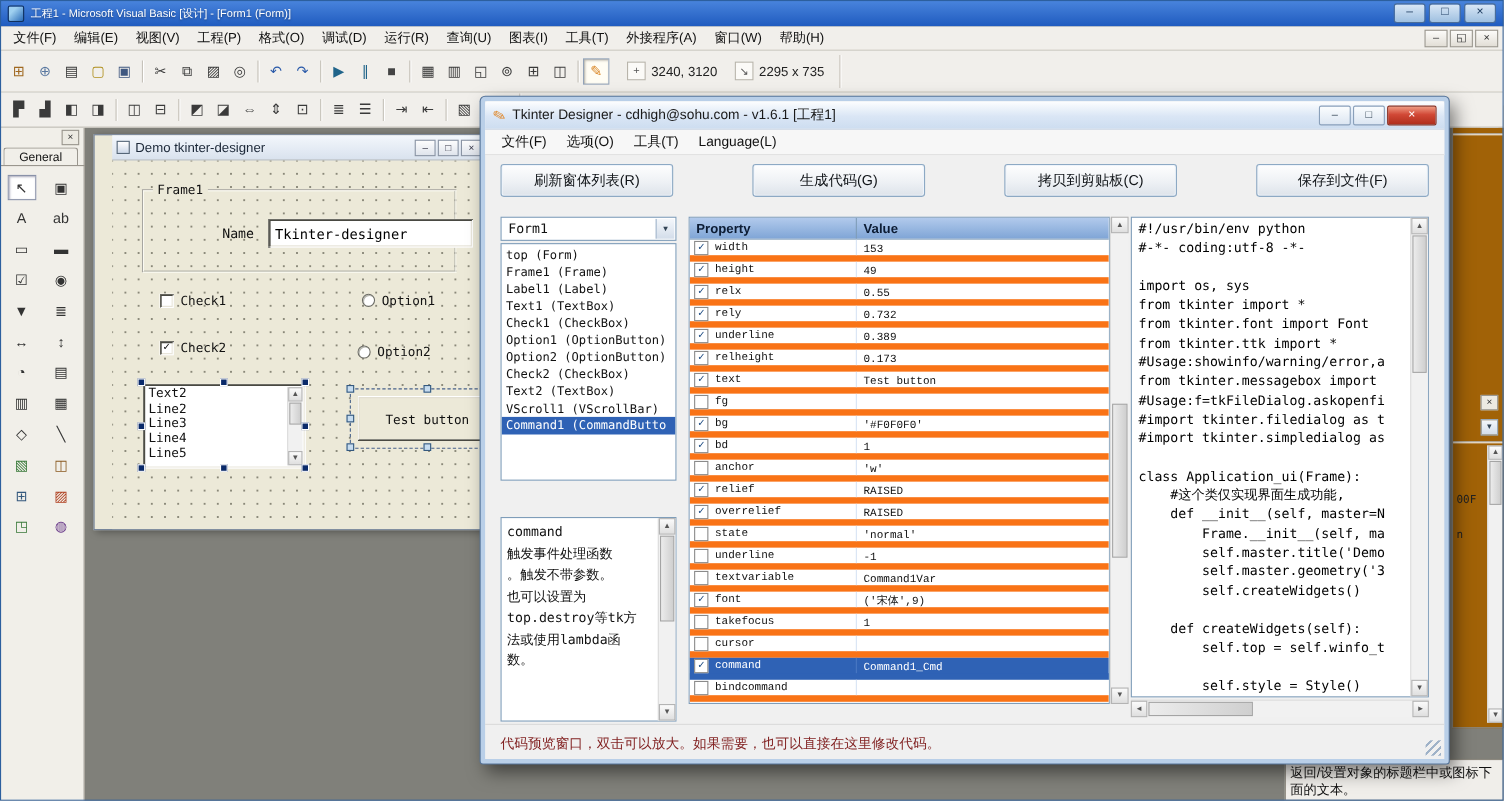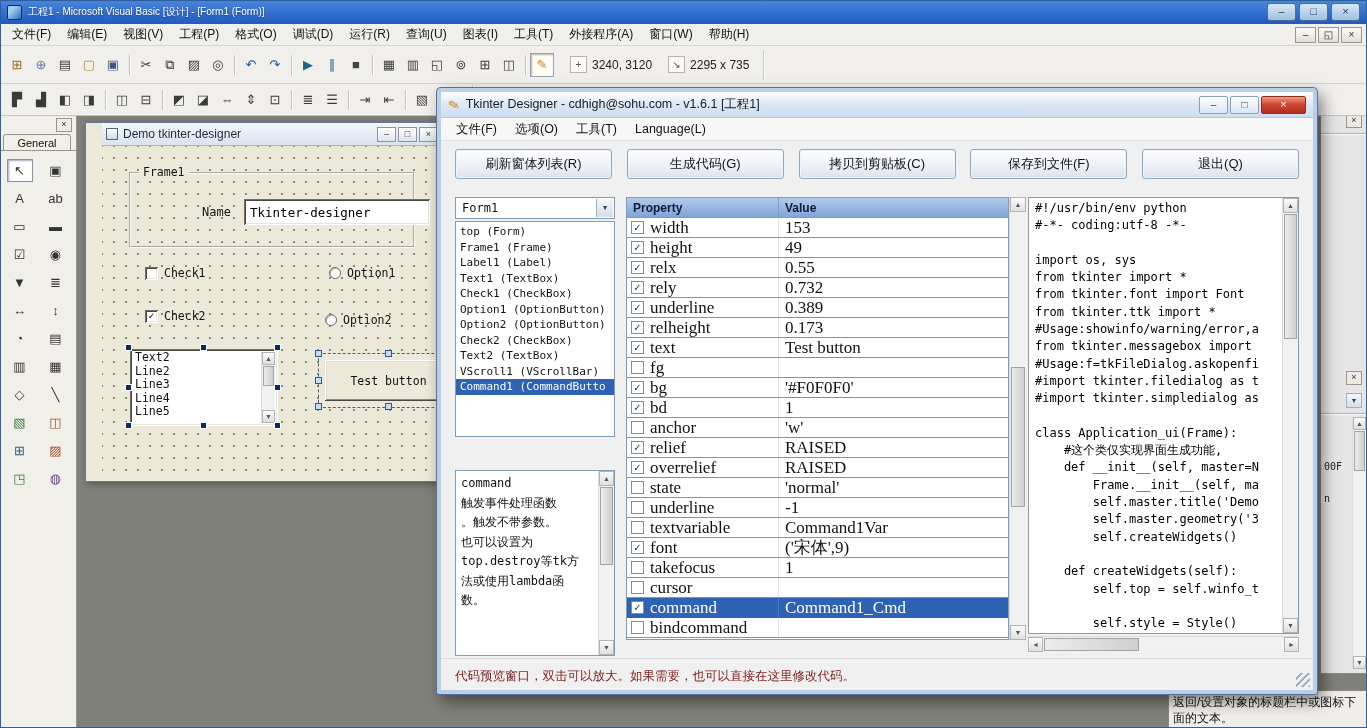--- a/index.html
+++ b/index.html
@@ -99,34 +99,34 @@
   .combo-arrow{position:absolute;right:1px;top:1px;bottom:1px;width:17px;background:linear-gradient(#f4f7fb,#d3ddea);border-left:1px solid #9ab0c8;text-align:center;font-size:7px;line-height:18px;color:#345;}
   .combo-arrow::before{content:"▼";}
   .widget-list{position:absolute;left:14px;top:80px;width:160px;height:216px;background:#fff;border:1px solid #7f9db9;font-family:"DejaVu Sans Mono",monospace;font-size:11px;padding-top:2px;overflow:hidden;}
   .widget-item{height:15.5px;line-height:15.5px;padding-left:4px;white-space:nowrap;overflow:hidden;}
   .widget-item.selected{background:#2f62b5;color:#fff;}
   .help-box{position:absolute;left:14px;top:329px;width:160px;height:186px;background:#fff;border:1px solid #7f9db9;font-family:"DejaVu Sans Mono",monospace;font-size:12px;line-height:19.5px;padding:3px 18px 0 5px;overflow:hidden;}
   .pgrid{position:absolute;left:185px;top:56px;width:383px;height:443px;border:1px solid #7f9db9;background:#fff;overflow:hidden;}
   .pg-header{height:20px;display:flex;background:linear-gradient(#b2caec,#7fa5d6);border-bottom:1px solid #7f9db9;font-weight:bold;color:#0c1c34;font-size:12px;}
   .pg-h1{width:152px;padding-left:6px;line-height:20px;border-right:1px solid #7f9db9;}
   .pg-h2{flex:1;padding-left:6px;line-height:20px;}
-  .prow{display:flex;height:20px;border-bottom:1px solid #f97316;font-family:Liberation Serif, serif;font-size:17px;background:#fff;}
+  .prow{display:flex;height:20px;border-bottom:6px solid #f97316;font-family:Liberation Mono, monospace;font-size:10px;background:#fff;}
   .pcell{width:152px;display:flex;align-items:center;gap:6px;padding-left:4px;border-right:1px solid #d8e4f4;}
   .vcell{flex:1;line-height:19px;padding-left:6px;white-space:nowrap;overflow:hidden;}
   .cb{width:13px;height:13px;border:1px solid #8a8a8a;background:#fff;font-size:10px;line-height:11px;text-align:center;color:#16457e;flex:none;}
   .prow.checked .cb::after{content:"✓";}
   .prow.selected{background:#2f62b5;color:#fff;border-color:#2f62b5;}
   .prow.selected .pcell{border-right-color:#4a78c2;}
   .codebox{position:absolute;left:587px;top:56px;width:271px;height:437px;background:#fff;border:1px solid #7f9db9;font-family:"DejaVu Sans Mono",monospace;font-size:12px;padding:2px 18px 0 6px;overflow:hidden;}
   .cline{height:17.3px;line-height:17.3px;white-space:pre;color:#000;}
   .dlg-status{position:absolute;left:0;right:0;top:517px;height:32px;border-top:1px solid #dadada;padding:9px 0 0 14px;font-size:12.5px;color:#7f1d1d;}
   .dlg-grip{position:absolute;right:3px;bottom:3px;width:14px;height:14px;background:repeating-linear-gradient(135deg,transparent 0 3px,#9fb2c8 3px 5px);}
 
   
-  .right-col{position:absolute;left:1320px;top:108px;width:47px;height:566px;background:#e5e5e5;border:1px solid #8c887e;z-index:1;}
+  .right-col{position:absolute;left:1320px;top:96px;width:47px;height:566px;background:#a16207;border:1px solid #8c887e;z-index:1;}
   .mini-x{position:absolute;right:4px;width:16px;height:14px;border:1px solid #9a968e;background:#eceae2;font-size:9px;line-height:11px;text-align:center;color:#333;}
   .mini-x::before{content:"×";}
   .mini-div{position:absolute;left:0;right:0;height:1px;background:#b4b0a6;box-shadow:0 1px 0 #fff;}
   .mini-arrow{position:absolute;right:4px;width:16px;height:15px;border:1px solid #9ab0c8;background:linear-gradient(#f4f7fb,#d3ddea);font-size:7px;line-height:13px;text-align:center;color:#345;}
   .mini-arrow::before{content:"▼";}
   .frag{position:absolute;left:3px;font-family:"DejaVu Sans Mono",monospace;font-size:10px;color:#222;}
   .hint-panel{position:absolute;left:1168px;top:690px;width:199px;height:38px;background:#f0eeea;border:1px solid #8c887e;padding:3px 4px;font-size:12px;line-height:16px;color:#111;z-index:1;overflow:hidden;}
 </style>
 </head>
 <body>
@@ -481,21 +481,20 @@
         <span class="menu-item">Language(L)</span>
       </div>
     <div class="dlg-body">
 
       <div class="actions">
 
       <button class="abtn">刷新窗体列表(R)</button>
           <button class="abtn">生成代码(G)</button>
           <button class="abtn">拷贝到剪贴板(C)</button>
           <button class="abtn">保存到文件(F)</button>
-          <button class="abtn">退出(Q)</button>
         </div>
 
       <div class="form-combo">
         <span>Form1</span>
         <span class="combo-arrow"></span>
       </div>
       <div class="widget-list">
 
       <div class="widget-item">top (Form)</div>
           <div class="widget-item">Frame1 (Frame)</div>

